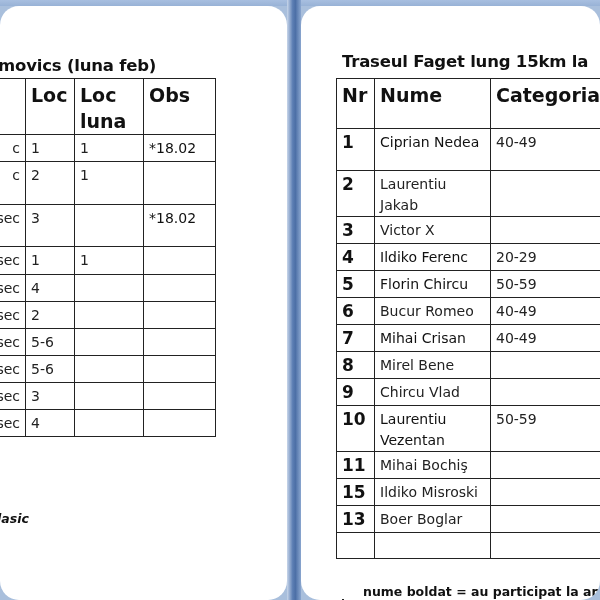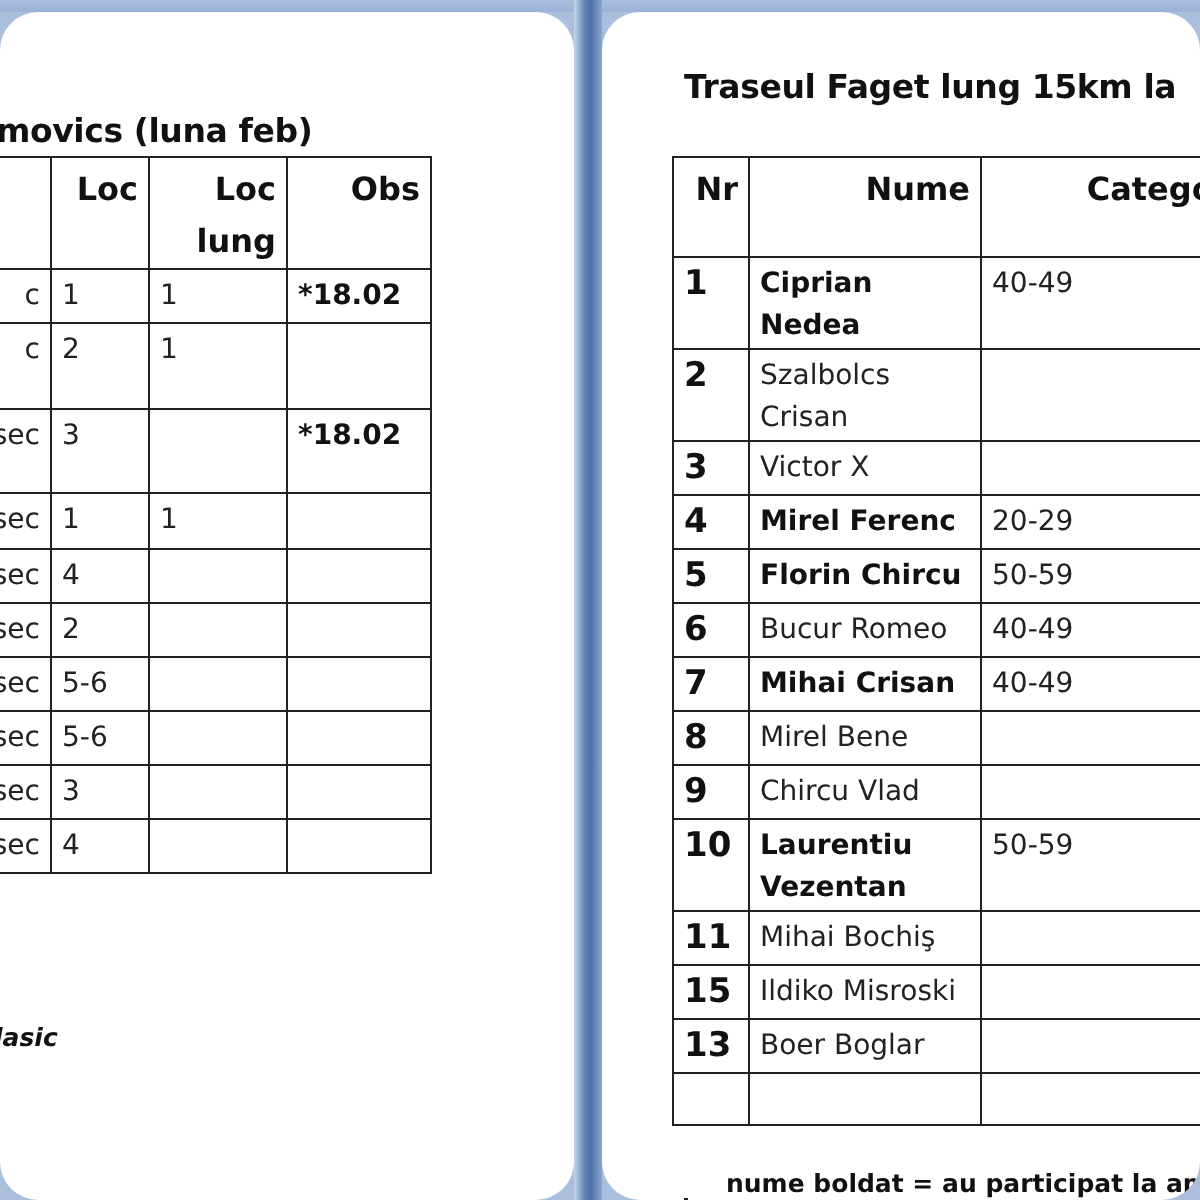--- a/index.html
+++ b/index.html
@@ -5,23 +5,23 @@
   html,body{margin:0;padding:0;}
   body{width:600px;height:600px;overflow:hidden;position:relative;background:#a9bfdc;font-family:"DejaVu Sans","Liberation Sans",sans-serif;}
   .topbar{position:absolute;left:0;top:0;width:600px;height:6px;background:linear-gradient(#a8bfe0,#98b2d6);}
   .page{position:absolute;background:#fff;top:6px;height:594px;overflow:hidden;border-radius:19px;}
   .page.left{left:0;width:287px;}
   .page.right{left:301px;width:299px;}
   .gutter{position:absolute;left:287px;top:0;width:14px;height:600px;background:linear-gradient(90deg,#c8d6ea,#5d7fb4 40%,#4c6fa6 60%,#8aa6cf);}
   .title{position:absolute;font-weight:bold;font-size:16.5px;white-space:nowrap;color:#111;letter-spacing:-0.2px;}
   table{position:absolute;border-collapse:collapse;table-layout:fixed;}
   td,th{border:1.3px solid #222;vertical-align:top;padding:3px 5px 0 5px;font-size:14px;line-height:21px;color:#222;text-align:left;overflow:hidden;white-space:nowrap;}
-  th{font-weight:bold;font-size:16px;line-height:26px;color:#111;text-align:right;}
+  th{font-weight:bold;font-size:19px;line-height:26px;color:#111;}
   .nr{font-weight:bold;font-size:17px;color:#111;}
-  .b{font-weight:bold;color:#111;}
+  .b{font-weight:normal;color:#111;}
   .wrap{white-space:normal;}
   .note{position:absolute;font-weight:bold;font-size:12.5px;color:#111;white-space:nowrap;}
   .cursor{position:absolute;width:1.5px;height:10px;background:#222;}
 </style>
 </head>
 <body>
 
 <div class="topbar"></div>
 
 <div class="page left">
@@ -30,21 +30,21 @@
     <colgroup>
         <col style="width:65px">
         <col style="width:49px">
         <col style="width:69px">
         <col style="width:72px">
       </colgroup>
     <tbody>
         <tr style="height:50px">
       <th></th>
       <th>Loc</th>
-      <th class="wrap">Loc lung</th>
+      <th class="wrap">Loc luna</th>
       <th>Obs</th>
     </tr>
     <tr style="height:27px">
       <td style="text-align:right">c</td>
       <td>1</td>
       <td>1</td>
       <td class="b">*18.02</td>
     </tr>
     <tr style="height:43px">
       <td style="text-align:right">c</td>
@@ -101,51 +101,51 @@
       <td class="b"></td>
     </tr>
   </tbody>
     </table>
   <div class="note" style="left:-3px;top:505px;font-style:italic;">lasic</div>
 </div>
 
 <div class="gutter"></div>
 
 <div class="page right">
-  <div class="title" style="left:41px;top:28px;">Traseul Faget lung 15km la</div>
+  <div class="title" style="left:41px;top:46px;">Traseul Faget lung 15km la</div>
   <table style="left:35px;top:72px;width:300px;">
     <colgroup>
         <col style="width:38px">
         <col style="width:116px">
         <col style="width:146px">
       </colgroup>
     <tbody>
         <tr style="height:50px">
       <th>Nr</th>
       <th>Nume</th>
       <th>Categoria</th>
     </tr>
     <tr style="height:42px">
       <td class="nr">1</td>
       <td class="b wrap">Ciprian Nedea</td>
       <td>40-49</td>
     </tr>
     <tr style="height:43px">
       <td class="nr">2</td>
-      <td class="wrap">Szalbolcs Crisan</td>
+      <td class="wrap">Laurentiu Jakab</td>
       <td></td>
     </tr>
     <tr style="height:27px">
       <td class="nr">3</td>
       <td>Victor X</td>
       <td></td>
     </tr>
     <tr style="height:27px">
       <td class="nr">4</td>
-      <td class="b">Mirel Ferenc</td>
+      <td class="b">Ildiko Ferenc</td>
       <td>20-29</td>
     </tr>
     <tr style="height:27px">
       <td class="nr">5</td>
       <td class="b">Florin Chircu</td>
       <td>50-59</td>
     </tr>
     <tr style="height:27px">
       <td class="nr">6</td>
       <td>Bucur Romeo</td>

